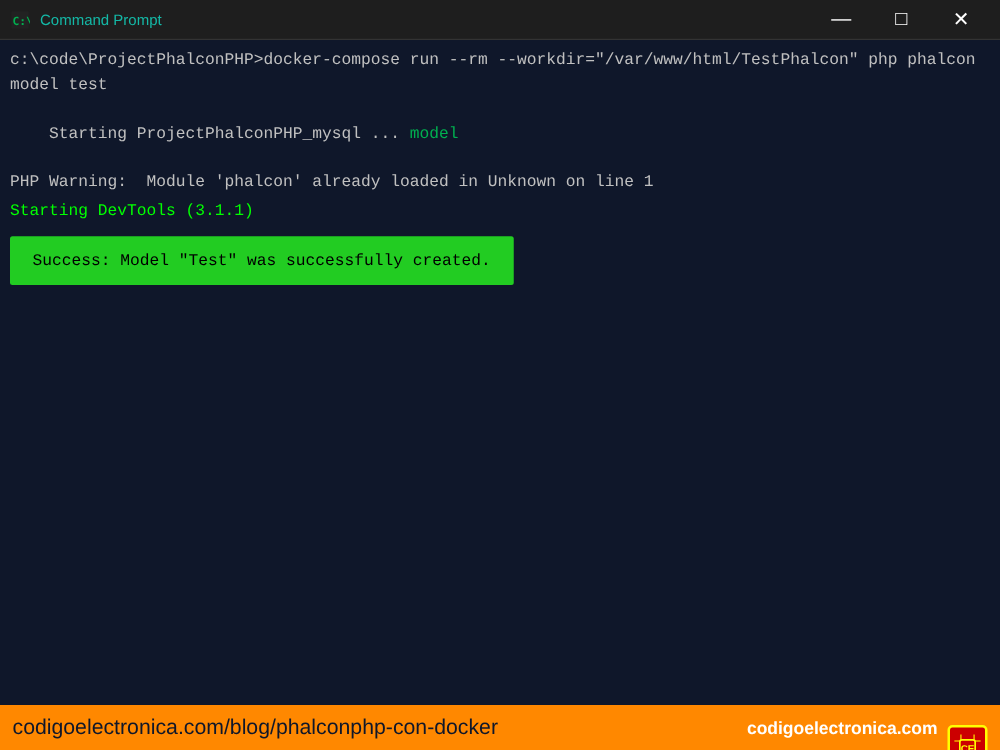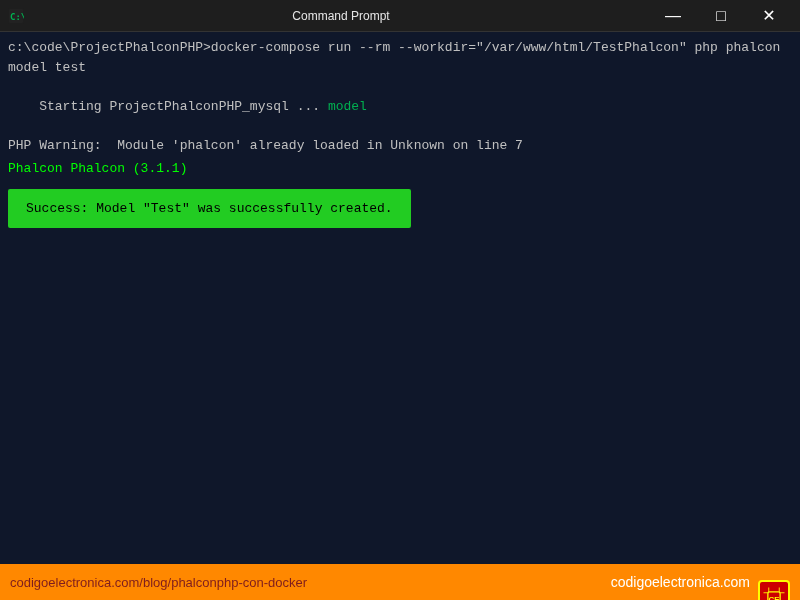--- a/index.html
+++ b/index.html
@@ -16,24 +16,23 @@
       position: relative;
     }
     .titlebar-icon {
       width: 16px;
       height: 16px;
       margin-right: 8px;
       flex-shrink: 0;
     }
     .titlebar-title {
       font-size: 12px;
-      color: #e5e5e5;
+      color: #14b8a6;
       font-family: 'Segoe UI', Arial, sans-serif;
       flex: 1;
-      text-align: center;
     }
     .titlebar-controls {
       display: flex;
       gap: 2px;
     }
     .titlebar-btn {
       width: 46px;
       height: 32px;
       background: transparent;
       border: none;
@@ -89,35 +88,35 @@
       display: flex;
       align-items: center;
       justify-content: space-between;
       padding: 0 10px 0 10px;
       position: absolute;
       bottom: 0;
       left: 0;
       right: 0;
     }
     .footer-left {
-      font-size: 13px;
-      color: #7f1d1d;
+      font-size: 17px;
+      color: #0f172a;
       font-family: Arial, sans-serif;
       font-weight: normal;
     }
     .footer-right {
       display: flex;
       align-items: center;
       gap: 8px;
     }
     .footer-brand {
       font-size: 14px;
       color: #fff;
       font-family: Arial, sans-serif;
-      font-weight: normal;
+      font-weight: bold;
     }
     .footer-logo {
       width: 32px;
       height: 36px;
       background: #c00;
       border-radius: 4px;
       display: flex;
       align-items: center;
       justify-content: center;
       color: #ff0;
@@ -147,22 +146,22 @@
     <button class="titlebar-btn">□</button>
     <button class="titlebar-btn close">✕</button>
   </div>
 </div>
 
 <div class="terminal">
   <div class="line white">c:\code\ProjectPhalconPHP&gt;docker-compose run --rm --workdir="/var/www/html/TestPhalcon" php phalcon model test</div>
   <div class="line white">
     <span>Starting ProjectPhalconPHP_mysql ... </span><span class="inline-done">model</span>
   </div>
-  <div class="line warning">PHP Warning:  Module 'phalcon' already loaded in Unknown on line 7</div>
-  <div class="line devtools">Phalcon Phalcon (3.1.1)</div>
+  <div class="line warning">PHP Warning:  Module 'phalcon' already loaded in Unknown on line 1</div>
+  <div class="line devtools">Starting DevTools (3.1.1)</div>
   <div>
     <div class="success-box">Success: Model "Test" was successfully created.</div>
   </div>
 </div>
 
 <div class="footer">
   <span class="footer-left">codigoelectronica.com/blog/phalconphp-con-docker</span>
   <div class="footer-right">
     <span class="footer-brand">codigoelectronica.com</span>
     <div class="footer-logo">

